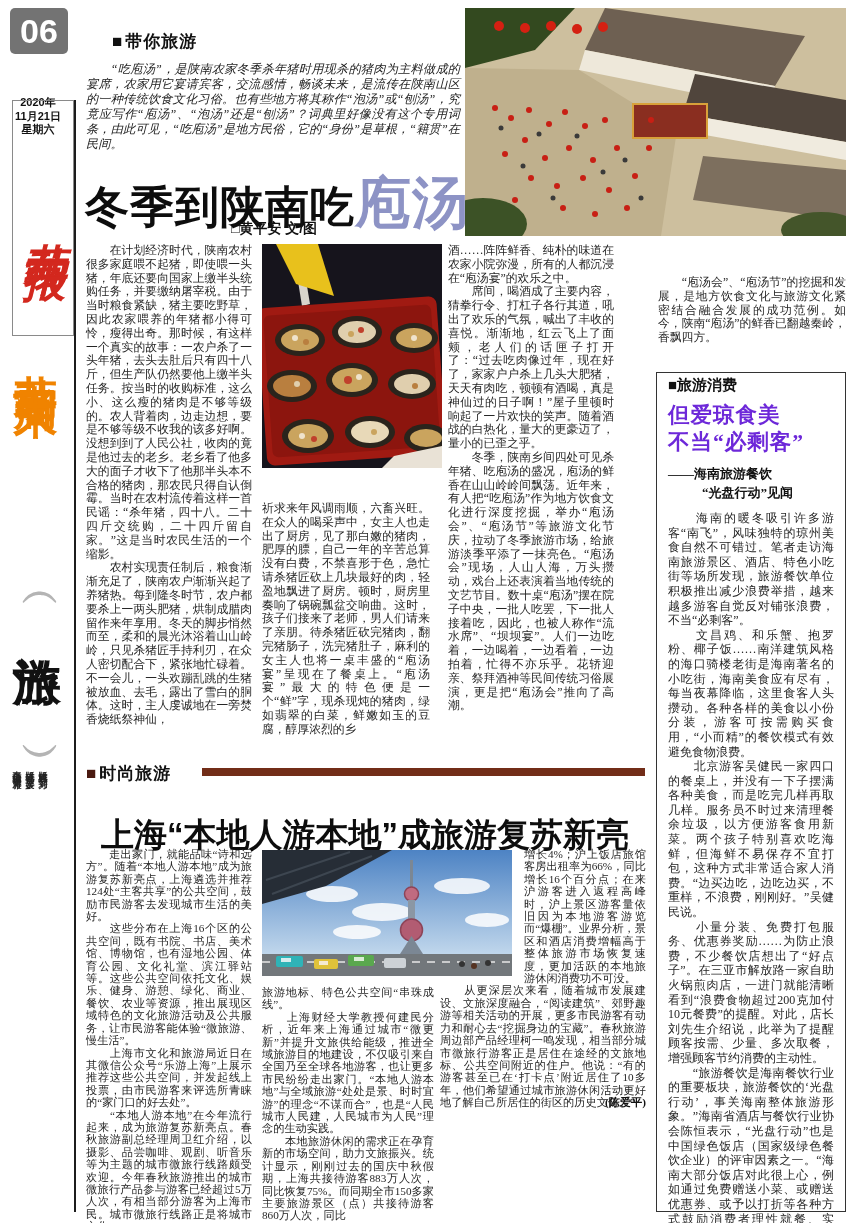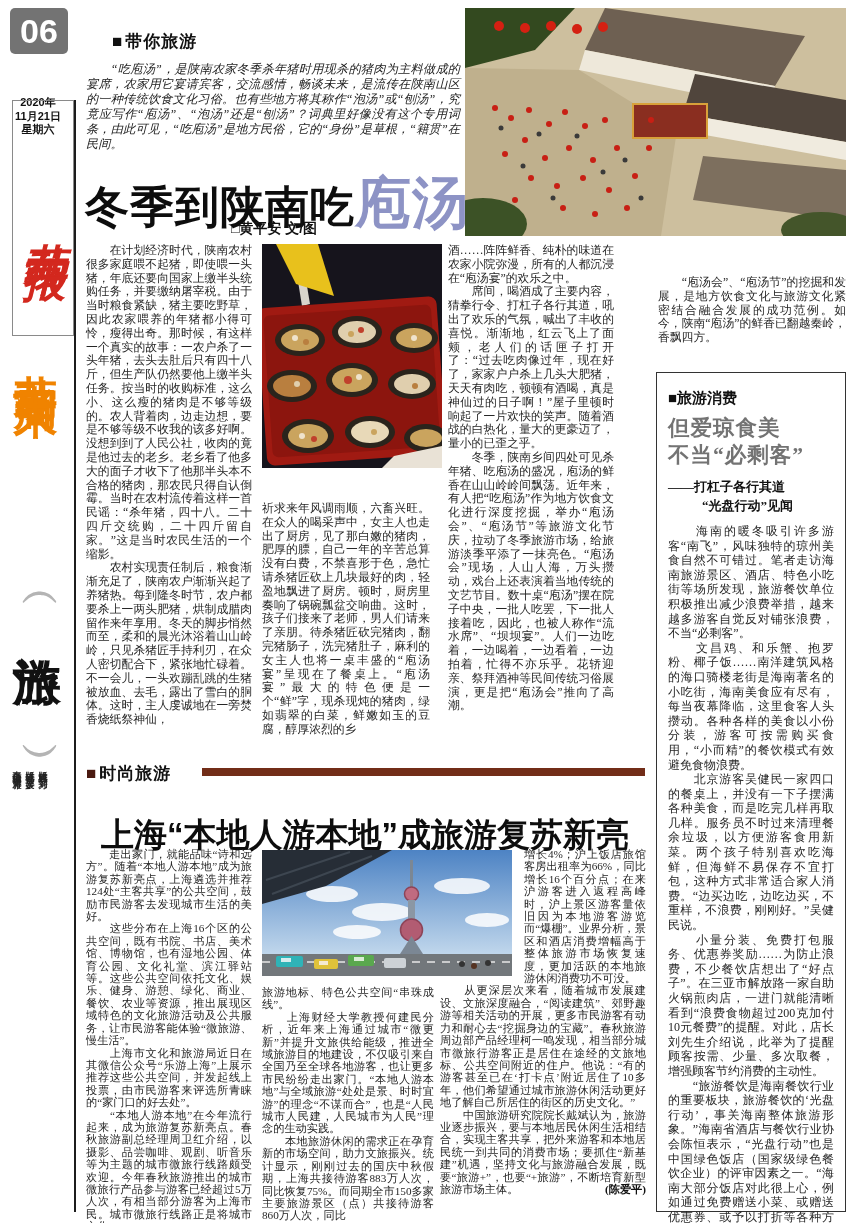--- a/index.html
+++ b/index.html
@@ -44,24 +44,24 @@
           font-size:14px;font-weight:bold;color:#111;}
   .col{position:absolute;font-family:"Liberation Serif","DejaVu Serif",serif;font-size:11.8px;
        line-height:13.8px;text-align:justify;color:#262626;}
   .para{margin:0;padding:0;}
   .main-c1{left:86px;top:244px;width:166px;}
   .main-c2{left:262px;top:478px;width:168px;margin-top:24px;}
   .main-c3{left:448px;top:244px;width:166px;}
   .main-c4{left:658px;top:244px;width:188px;margin-top:32px;}
   
   .sidebox{position:absolute;left:656px;top:372px;width:190px;height:840px;border:1.5px solid #333;
-           box-sizing:border-box;padding:16px 11px;background:#fff;}
+           box-sizing:border-box;padding:3px 11px;background:#fff;}
   .sidebox .kicker2{font-size:15px;font-weight:bold;color:#111;}
   .sidebox h3{margin:7px 0 0 0;font-family:"Liberation Serif","DejaVu Serif",serif;
-              font-size:21.5px;line-height:27px;color:#737373;letter-spacing:1px;}
+              font-size:21.5px;line-height:27px;color:#6d28d9;letter-spacing:1px;}
   .sidebox .subt{margin-top:8px;font-family:"Liberation Serif","DejaVu Serif",serif;font-weight:bold;
                  font-size:13px;line-height:19px;color:#111;}
   .sidebox .sub2{padding-left:34px;}
   .sidebox .body{margin-top:9px;font-family:"Liberation Serif","DejaVu Serif",serif;font-size:12px;
                  line-height:14.6px;text-align:justify;color:#262626;}
   .credit{font-family:"Liberation Serif","DejaVu Serif",serif;font-weight:bold;text-align:right;color:#111;}
   
   .kicker-fashion{left:86px;top:762px;}
   .kicker-fashion .bullet{color:#4a1a10;}
   .fbar{position:absolute;left:202px;top:768px;width:443px;height:8px;background:#722d18;}
@@ -246,21 +246,21 @@
 
   <section class="sidebox">
     <div class="kicker2">
       <span>■</span><span>旅游消费</span>
     </div>
     <h3>
       <div>但爱琼食美</div>
       <div>不当“必剩客”</div>
     </h3>
     <div class="subt">
-      <div>——打杠子各行其道</div>
+      <div>——海南旅游餐饮</div>
       <div class="sub2">“光盘行动”见闻</div>
     </div>
     <div class="body">
         <p class="para">　　海南的暖冬吸引许多游客“南飞”，风味独特的琼州美食自然不可错过。笔者走访海南旅游景区、酒店、特色小吃街等场所发现，旅游餐饮单位积极推出减少浪费举措，越来越多游客自觉反对铺张浪费，不当“必剩客”。</p>
         <p class="para">　　文昌鸡、和乐蟹、抱罗粉、椰子饭……南洋建筑风格的海口骑楼老街是海南著名的小吃街，海南美食应有尽有，每当夜幕降临，这里食客人头攒动。各种各样的美食以小份分装，游客可按需购买食用，“小而精”的餐饮模式有效避免食物浪费。</p>
         <p class="para">　　北京游客吴健民一家四口的餐桌上，并没有一下子摆满各种美食，而是吃完几样再取几样。服务员不时过来清理餐余垃圾，以方便游客食用新菜。两个孩子特别喜欢吃海鲜，但海鲜不易保存不宜打包，这种方式非常适合家人消费。“边买边吃，边吃边买，不重样，不浪费，刚刚好。”吴健民说。</p>
         <p class="para">　　小量分装、免费打包服务、优惠券奖励……为防止浪费，不少餐饮店想出了“好点子”。在三亚市解放路一家自助火锅煎肉店，一进门就能清晰看到“浪费食物超过200克加付10元餐费”的提醒。对此，店长刘先生介绍说，此举为了提醒顾客按需、少量、多次取餐，增强顾客节约消费的主动性。</p>
         <p class="para">　　“旅游餐饮是海南餐饮行业的重要板块，旅游餐饮的‘光盘行动’，事关海南整体旅游形象。”海南省酒店与餐饮行业协会陈恒表示，“光盘行动”也是中国绿色饭店（国家级绿色餐饮企业）的评审因素之一。“海南大部分饭店对此很上心，例如通过免费赠送小菜、或赠送优惠券、或予以打折等各种方式鼓励消费者理性就餐、实现‘光盘’。”</p>
       </div>
 
@@ -324,18 +324,17 @@
   <div class="fcol fash-c2">
       <p class="para">旅游地标、特色公共空间“串珠成线”。</p>
       <p class="para">　　上海财经大学教授何建民分析，近年来上海通过城市“微更新”并提升文旅供给能级，推进全域旅游目的地建设，不仅吸引来自全国乃至全球各地游客，也让更多市民纷纷走出家门。“本地人游本地”与全域旅游“处处是景、时时宜游”的理念“不谋而合”，也是“人民城市人民建，人民城市为人民”理念的生动实践。</p>
       <p class="para">　　本地旅游休闲的需求正在孕育新的市场空间，助力文旅振兴。统计显示，刚刚过去的国庆中秋假期，上海共接待游客883万人次，同比恢复75%。而同期全市150多家主要旅游景区（点）共接待游客860万人次，同比</p>
     </div>
   <div class="fcol fash-c3">
     <div class="spacer"></div>
     <div>
         <p class="para">增长4%；沪上饭店旅馆客房出租率为66%，同比增长16个百分点；在来沪游客进入返程高峰时，沪上景区游客量依旧因为本地游客游览而“爆棚”。业界分析，景区和酒店消费增幅高于整体旅游市场恢复速度，更加活跃的本地旅游休闲消费功不可没。</p>
         <p class="para">　　从更深层次来看，随着城市发展建设、文旅深度融合，“阅读建筑”、郊野趣游等相关活动的开展，更多市民游客有动力和耐心去“挖掘身边的宝藏”。春秋旅游周边部产品经理柯一鸣发现，相当部分城市微旅行游客正是居住在途经的文旅地标、公共空间附近的住户。他说：“有的游客甚至已在‘打卡点’附近居住了10多年，他们希望通过城市旅游休闲活动更好地了解自己所居住的街区的历史文化。”</p>
-        <p class="para">　　中国旅游研究院院长戴斌认为，旅游业逐步振兴，要与本地居民休闲生活相结合，实现主客共享，把外来游客和本地居民统一到共同的消费市场；要抓住“新基建”机遇，坚持文化与旅游融合发展，既要“旅游+”，也要“+旅游”，不断培育新型旅游市场主体。</p>
       </div>
     <div class="credit credit-fash">(陈爱平)</div>
   </div>
 
 </div>
 
 </body></html>

